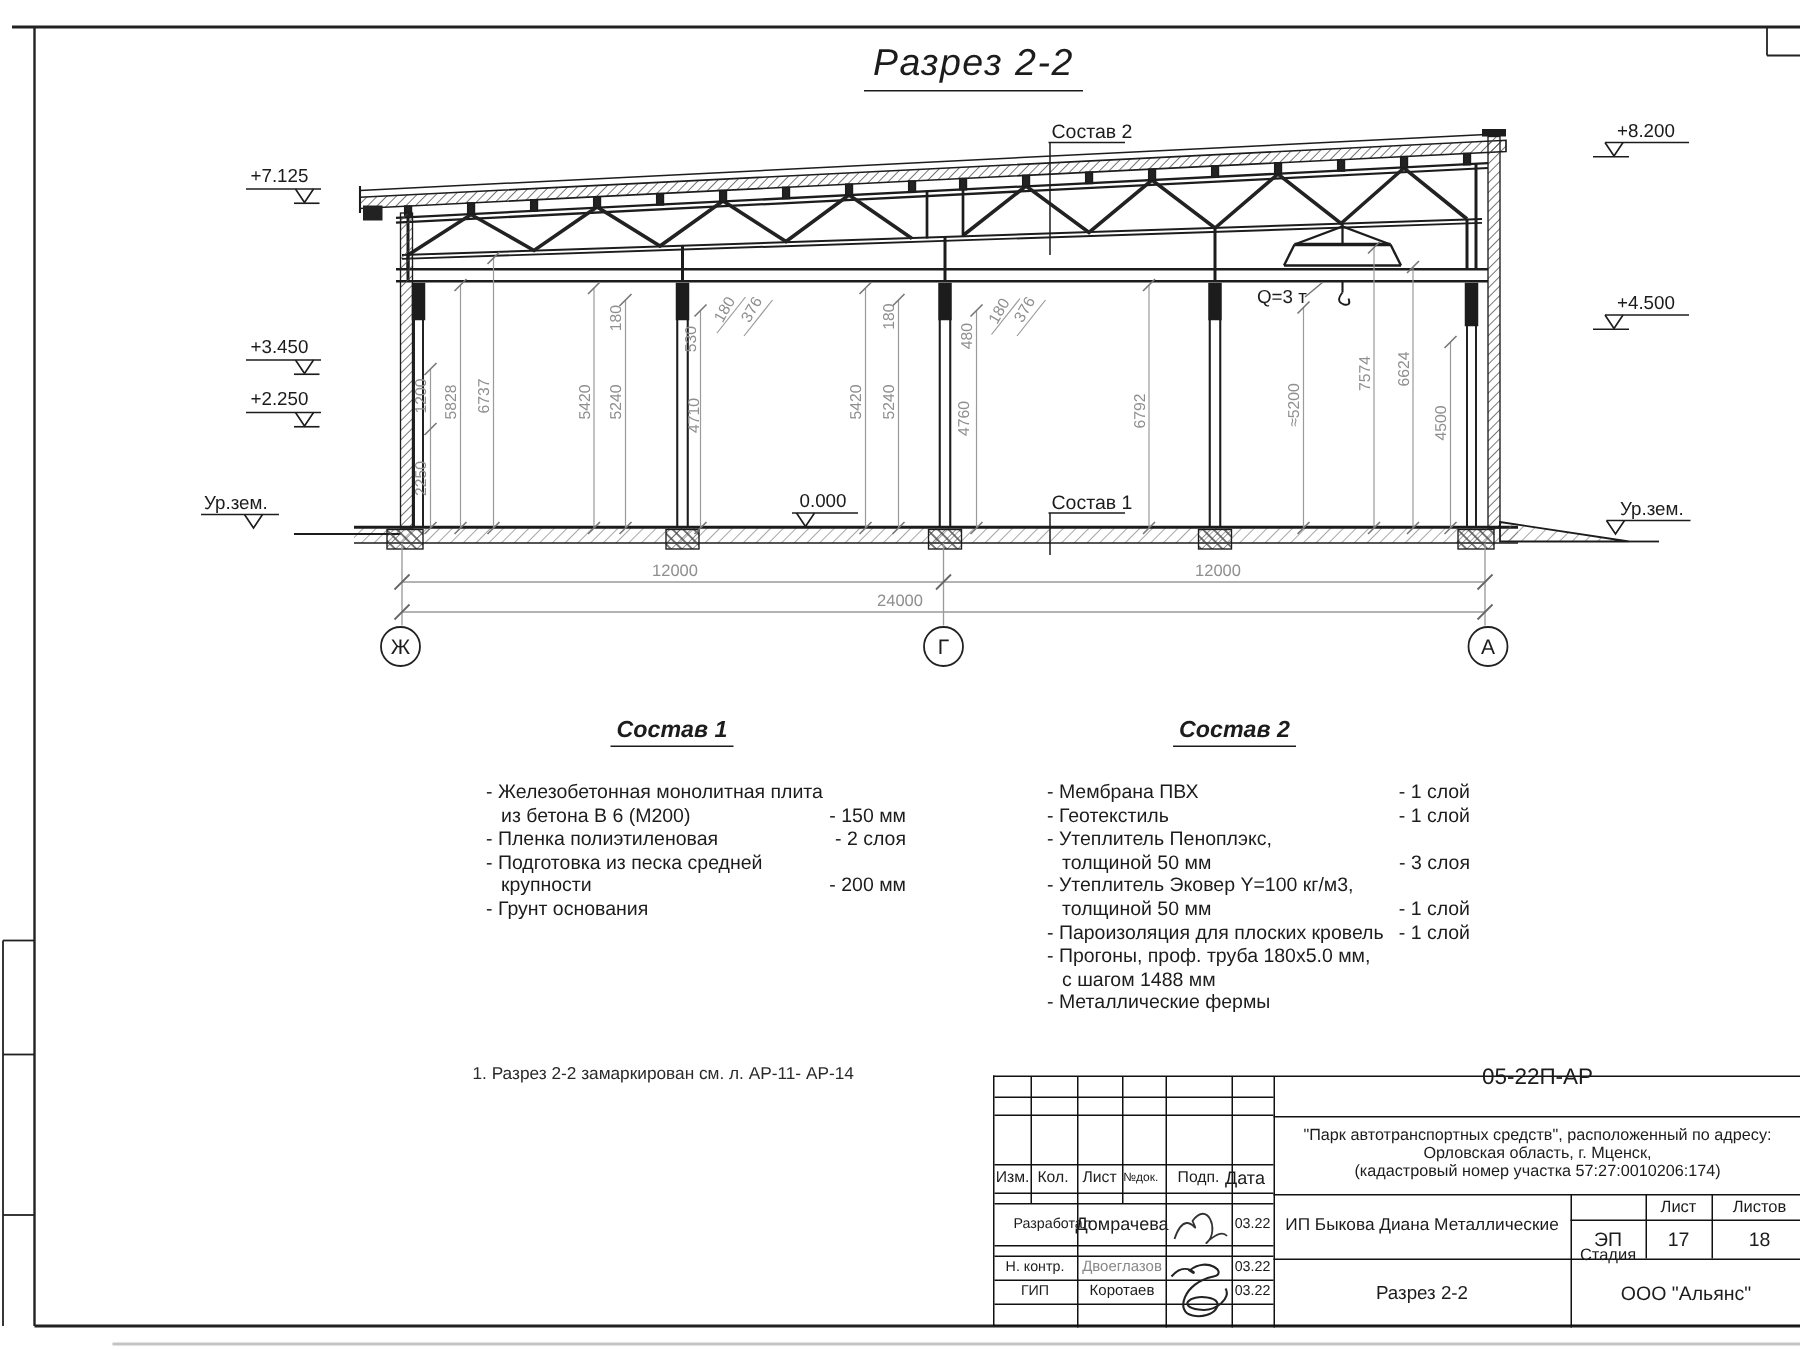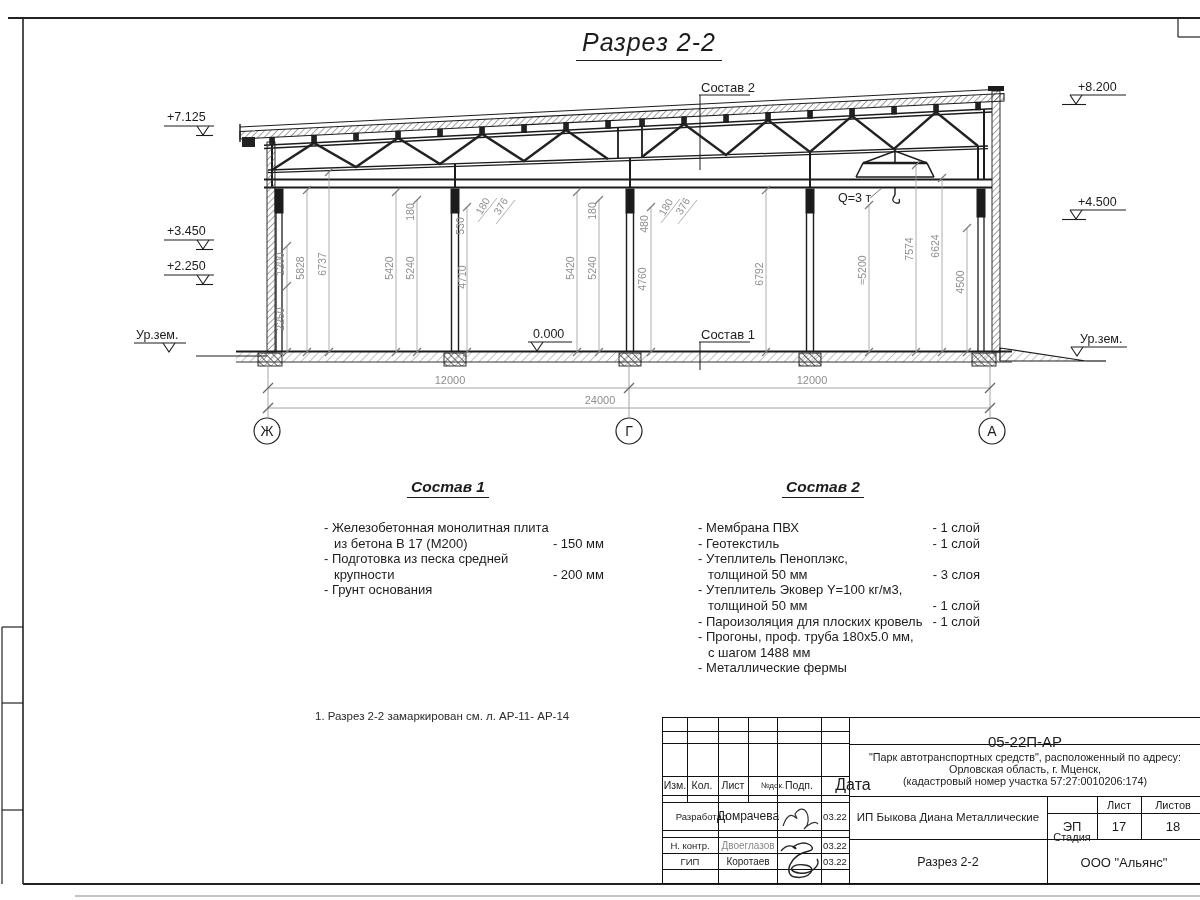--- a/index.html
+++ b/index.html
@@ -321,22 +321,26 @@
   <div class="abs lead-label" style="left:701px;top:327px;">Состав 1</div>
   <div class="abs crane-label" style="left:838px;top:191px;">Q=3 т</div>
 
   <div class="abs sostav" style="left:292px;top:478px;">
     <h3><span>Состав 1</span></h3>
     <div class="srow">
         <span class="st">- Железобетонная  монолитная плита</span>
         <span class="sv"></span>
       </div>
     <div class="srow">
-        <span class="st ind">из бетона В 17 (М200)</span>
+        <span class="st ind">из бетона В 6 (М200)</span>
         <span class="sv">- 150 мм</span>
+      </div>
+    <div class="srow">
+        <span class="st">- Пленка полиэтиленовая</span>
+        <span class="sv">-  2 слоя</span>
       </div>
     <div class="srow">
         <span class="st">- Подготовка из песка средней</span>
         <span class="sv"></span>
       </div>
     <div class="srow">
         <span class="st ind">крупности</span>
         <span class="sv">- 200 мм</span>
       </div>
     <div class="srow">
@@ -413,42 +417,42 @@
     <div class="hl" style="top:135px;width:186px;"></div>
     <div class="hl" style="top:151px;width:186px;"></div>
     <div class="hl" style="left:186px;top:26px;width:352px;"></div>
     <div class="hl" style="left:186px;top:78px;width:352px;"></div>
     <div class="hl" style="left:384px;top:95px;width:154px;"></div>
     <div class="hl" style="left:186px;top:121px;width:352px;"></div>
 
     <div class="txt" style="left:12px;top:67px;font-size:10.5px;">Изм.</div>
     <div class="txt" style="left:39px;top:67px;font-size:10.5px;">Кол.</div>
     <div class="txt" style="left:70px;top:67px;font-size:10.5px;">Лист</div>
-    <div class="txt" style="left:99px;top:67px;font-size:8px;padding-left:21px;">№док.</div>
+    <div class="txt" style="left:87px;top:67px;font-size:8px;padding-left:21px;">№док.</div>
     <div class="txt" style="left:136px;top:67px;font-size:10.5px;">Подп.</div>
-    <div class="txt" style="left:180px;top:67px;font-size:16px;padding-left:20px;">Дата</div>
+    <div class="txt" style="left:157px;top:67px;font-size:12px;padding-left:20px;">Дата</div>
 
     <div class="txt" style="left:27px;top:98px;font-size:9.5px;padding-left:23px;">Разработал</div>
     <div class="txt" style="left:85px;top:98px;font-size:12px;">Домрачева</div>
     <div class="txt" style="left:172px;top:98px;font-size:9.5px;">03.22</div>
     <div class="txt" style="left:27px;top:127px;font-size:9.5px;">Н. контр.</div>
     <div class="txt" style="left:85px;top:127px;font-size:10px;color:#888;">Двоеглазов</div>
     <div class="txt" style="left:172px;top:127px;font-size:9.5px;">03.22</div>
     <div class="txt" style="left:27px;top:143px;font-size:9.5px;">ГИП</div>
     <div class="txt" style="left:85px;top:143px;font-size:10px;">Коротаев</div>
     <div class="txt" style="left:172px;top:143px;font-size:9.5px;">03.22</div>
 
     <svg class="abs" style="left:116px;top:80px;" width="42" height="38">
       <path d="M4,28 C12,4 22,30 16,16 C26,2 34,22 26,30 C22,34 34,20 39,26" fill="none" stroke="#333" stroke-width="1.2"></path>
     </svg>
     <svg class="abs" style="left:112px;top:119px;" width="50" height="46">
       <path d="M6,14 C16,2 26,16 18,10 C30,0 44,12 34,14 C14,18 8,38 20,40 C34,43 44,30 30,28 C18,26 10,34 24,36 C36,38 46,28 42,22" fill="none" stroke="#222" stroke-width="1.4"></path>
     </svg>
 
-    <div class="txt" style="left:362px;top:23px;font-size:15px;">05-22П-АР</div>
+    <div class="txt" style="left:362px;top:0;font-size:15px;">05-22П-АР</div>
     <div class="txt" style="left:362px;top:39px;font-size:10.8px;">"Парк автотранспортных средств",  расположенный по адресу:</div>
     <div class="txt" style="left:362px;top:51px;font-size:10.8px;">Орловская область, г. Мценск,</div>
     <div class="txt" style="left:362px;top:63px;font-size:10.8px;">(кадастровый номер участка 57:27:0010206:174)</div>
     <div class="txt" style="left:285px;top:99px;font-size:11.5px;">ИП Быкова Диана Металлические</div>
     <div class="txt" style="left:409px;top:87px;font-size:11px;margin-top:32px;">Стадия</div>
     <div class="txt" style="left:456px;top:87px;font-size:11px;">Лист</div>
     <div class="txt" style="left:510px;top:87px;font-size:11px;">Листов</div>
     <div class="txt" style="left:409px;top:108px;font-size:13px;">ЭП</div>
     <div class="txt" style="left:456px;top:108px;font-size:13px;">17</div>
     <div class="txt" style="left:510px;top:108px;font-size:13px;">18</div>

